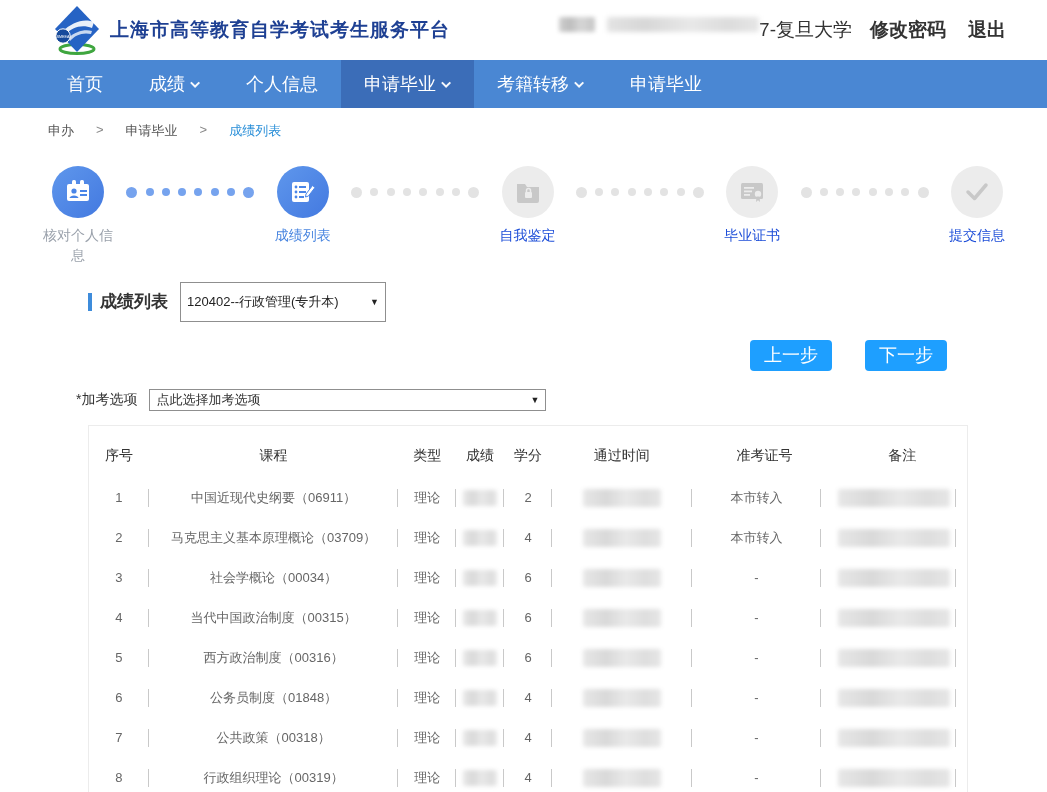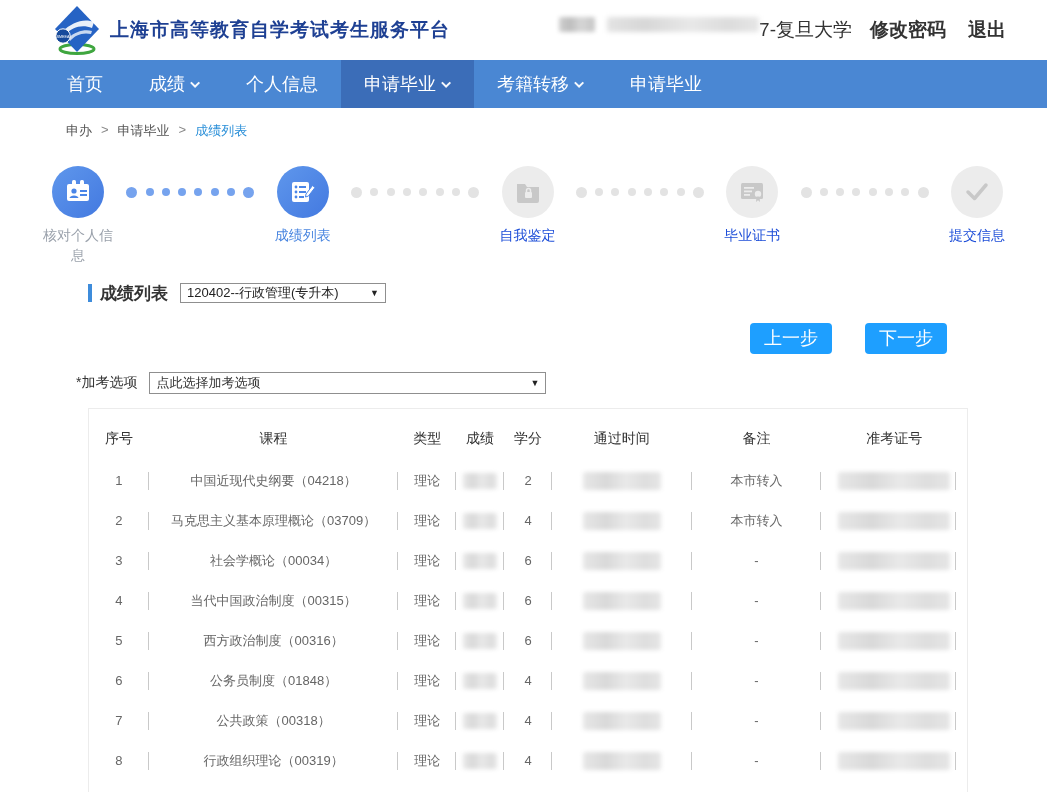--- a/index.html
+++ b/index.html
@@ -22,21 +22,21 @@
 
   
   .nav { height:48px; background:#4a87d3; display:flex; align-items:stretch; padding-left:44px; }
   .nav-item { display:flex; align-items:center; padding:0 23px; color:#fff; font-size:18px; cursor:pointer; }
   .nav-item.active { background:#3b6db8; }
   .caret { width:7px; height:7px; border-left:2px solid rgba(255,255,255,.95);
     border-bottom:2px solid rgba(255,255,255,.95); transform:rotate(-45deg) translateY(-2px);
     margin-left:8px; display:inline-block; }
 
   
-  .breadcrumb { padding:14px 0 0 66px; font-size:13px; color:#555; display:flex; gap:9px; }
+  .breadcrumb { padding:14px 0 0 48px; font-size:13px; color:#555; display:flex; gap:22px; }
   .breadcrumb .sep { color:#888; }
   .breadcrumb .current { color:#2a8fd8; }
   .breadcrumb .bc-link { color:#555; cursor:pointer; }
 
   
   .wizard { display:flex; align-items:flex-start; padding:26px 30px 0 38px; }
   .step { width:80px; display:flex; flex-direction:column; align-items:center; flex:0 0 auto; }
   .step-circle { width:52px; height:52px; border-radius:50%; display:flex; align-items:center; justify-content:center; }
   .step.on .step-circle { background:linear-gradient(135deg,#5f97ec,#4379e0); }
   .step.off .step-circle { background:#ececec; }
@@ -48,21 +48,21 @@
   .dot { border-radius:50%; }
   .dot.sm { width:8px; height:8px; }
   .dot.lg { width:11px; height:11px; }
   .dots.on .dot { background:#76a3ee; }
   .dots.off .dot { background:#e3e3e3; }
 
   
   .section-row { display:flex; align-items:center; margin:16px 0 0 88px; }
   .vbar { width:4px; height:18px; background:#3e8cdb; margin-right:8px; }
   .section-title { font-size:17px; font-weight:bold; color:#333; margin-right:12px; }
-  .select { position:relative; background:#fff; border:1px solid #8f8f8f; height:20px;
+  .select { position:relative; background:#fff; border:1px solid #8f8f8f; height:40px;
     display:flex; align-items:center; font-size:13px; color:#222; padding:0 22px 0 6px; cursor:pointer; }
   .select .arrow { position:absolute; right:6px; top:50%; transform:translateY(-50%);
     font-size:9px; color:#222; }
   .select.major { width:206px; }
   .btn-row { display:flex; justify-content:flex-end; gap:33px; margin:18px 100px 0 0; }
   .btn { width:82px; height:31px; background:#1e9fff; color:#fff; font-size:18px; border:none;
     border-radius:4px; cursor:pointer; font-family:inherit; }
   .extra-row { display:flex; align-items:center; margin:18px 0 0 76px; font-size:14px; color:#333; }
   .extra-label { margin-right:12px; }
   .select.extra { width:397px; height:22px; color:#333;text-align:center; }
@@ -265,27 +265,27 @@
 </div>
 
 <div class="table-box">
   <div class="thead" id="thead">
       <div class="c c0">序号</div>
       <div class="c c1">课程</div>
       <div class="c c2">类型</div>
       <div class="c c3">成绩</div>
       <div class="c c4">学分</div>
       <div class="c c5">通过时间</div>
+      <div class="c c7">准考证号</div>
       <div class="c c6">备注</div>
-      <div class="c c7">准考证号</div>
     </div>
   <div id="tbody">
       <div class="trow">
         <div class="c c0">1</div>
-        <div class="c c1">中国近现代史纲要（04218）</div>
+        <div class="c c1">中国近现代史纲要（06911）</div>
         <div class="c c2">理论</div>
         <div class="c c3">
           <span class="red red-score"></span>
         </div>
         <div class="c c4">2</div>
         <div class="c c5">
           <span class="red red-date"></span>
         </div>
         <div class="c c6">本市转入</div>
         <div class="c c7">

